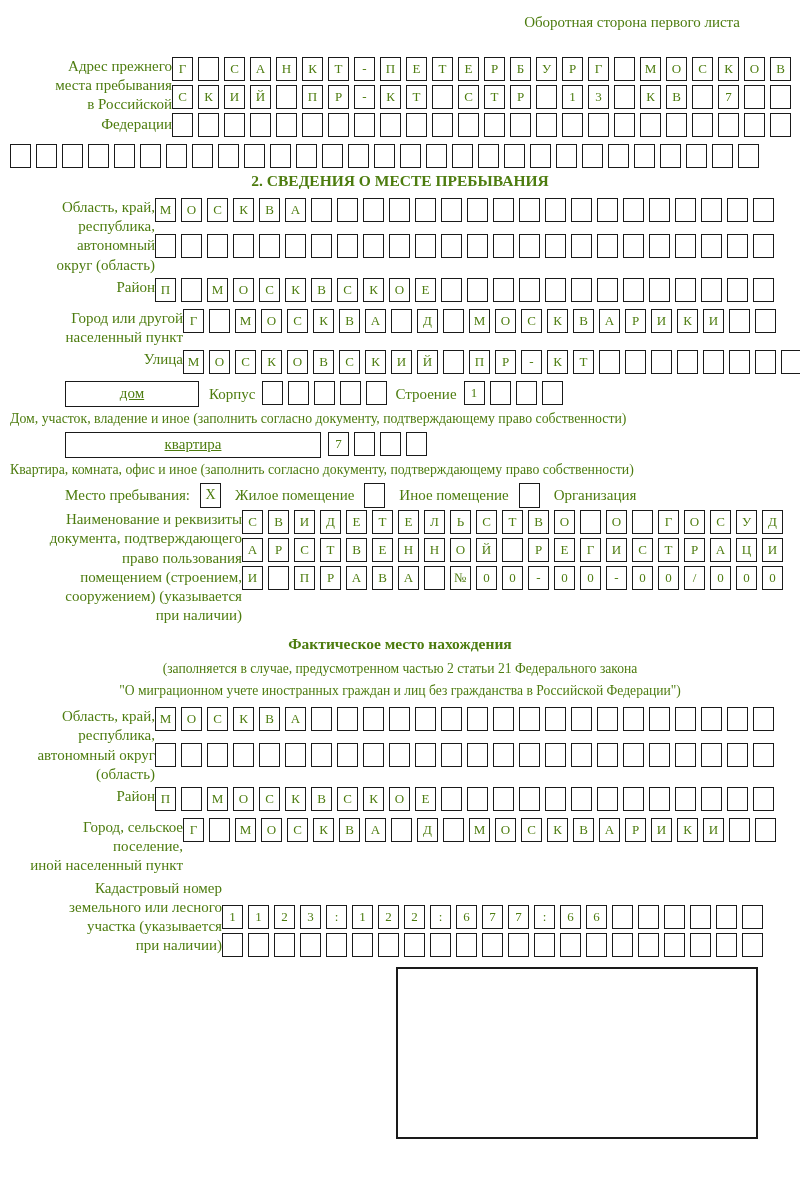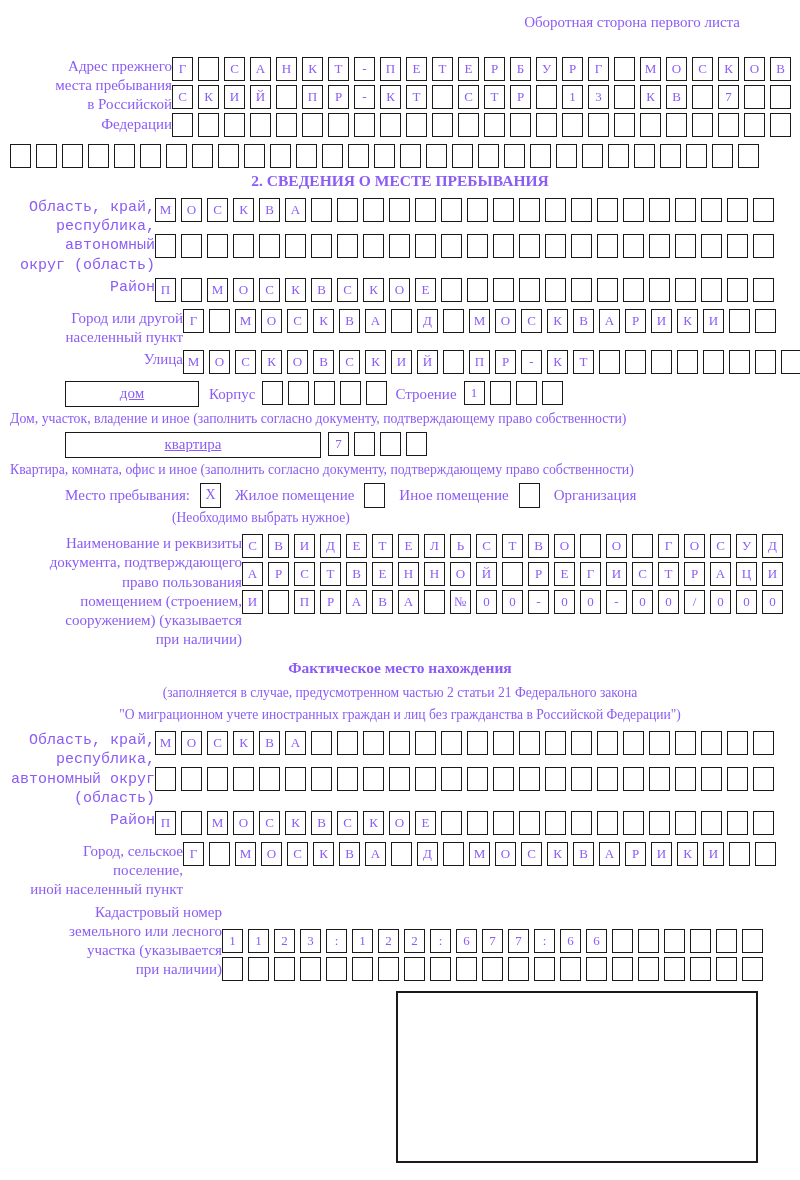--- a/index.html
+++ b/index.html
@@ -2,28 +2,28 @@
 <html><head>
 <meta charset="utf-8">
 <style>
   html,body{margin:0;padding:0;background:#fff;}
   .page{
     position:relative;
     width:800px;height:1180px;
     box-sizing:border-box;
     padding:14px 10px 0 10px;
     font-family:"Liberation Serif","DejaVu Serif",serif;
-    color:#8b5cf6;
+    color:#4d7c0f;
     overflow:hidden;
   }
   .hdr-note{text-align:right;padding-right:50px;font-size:15px;margin-bottom:26px;}
   .field{display:flex;align-items:flex-start;margin-bottom:3px;}
   .lbl{flex-shrink:0;font-size:15px;line-height:1.28;white-space:pre-line;text-align:right;}
   .w162{width:162px;}
-  .w145{width:145px;font-family:Liberation Mono, monospace;}
+  .w145{width:145px;}
   .w173{width:173px;}
   .w212{width:212px;}
   .w232{width:232px;}
   .rows{flex:1;}
   .boxrow{white-space:nowrap;margin-bottom:4px;line-height:0;}
   .box{
     display:inline-block;box-sizing:border-box;
     width:21px;height:24px;border:1.6px solid #1a1a1a;
     margin-right:5px;text-align:center;
     font-size:13px;line-height:21px;vertical-align:top;
@@ -125,21 +125,20 @@
 
   <div class="check-row">
     <span>Место пребывания:</span>
     <span class="cbox">X</span>
     <span>Жилое помещение</span>
     <span class="cbox"></span>
     <span>Иное помещение</span>
     <span class="cbox"></span>
     <span>Организация</span>
   </div>
-  <div class="choose-note">(Необходимо выбрать нужное)</div>
 
   <div class="field">
     <div class="lbl w232">Наименование и реквизиты
 документа, подтверждающего
 право пользования
 помещением (строением,
 сооружением) (указывается
 при наличии)</div>
     <div class="rows">
       <div class="boxrow"><span class="box">С</span><span class="box">В</span><span class="box">И</span><span class="box">Д</span><span class="box">Е</span><span class="box">Т</span><span class="box">Е</span><span class="box">Л</span><span class="box">Ь</span><span class="box">С</span><span class="box">Т</span><span class="box">В</span><span class="box">О</span><span class="box"></span><span class="box">О</span><span class="box"></span><span class="box">Г</span><span class="box">О</span><span class="box">С</span><span class="box">У</span><span class="box">Д</span></div>

